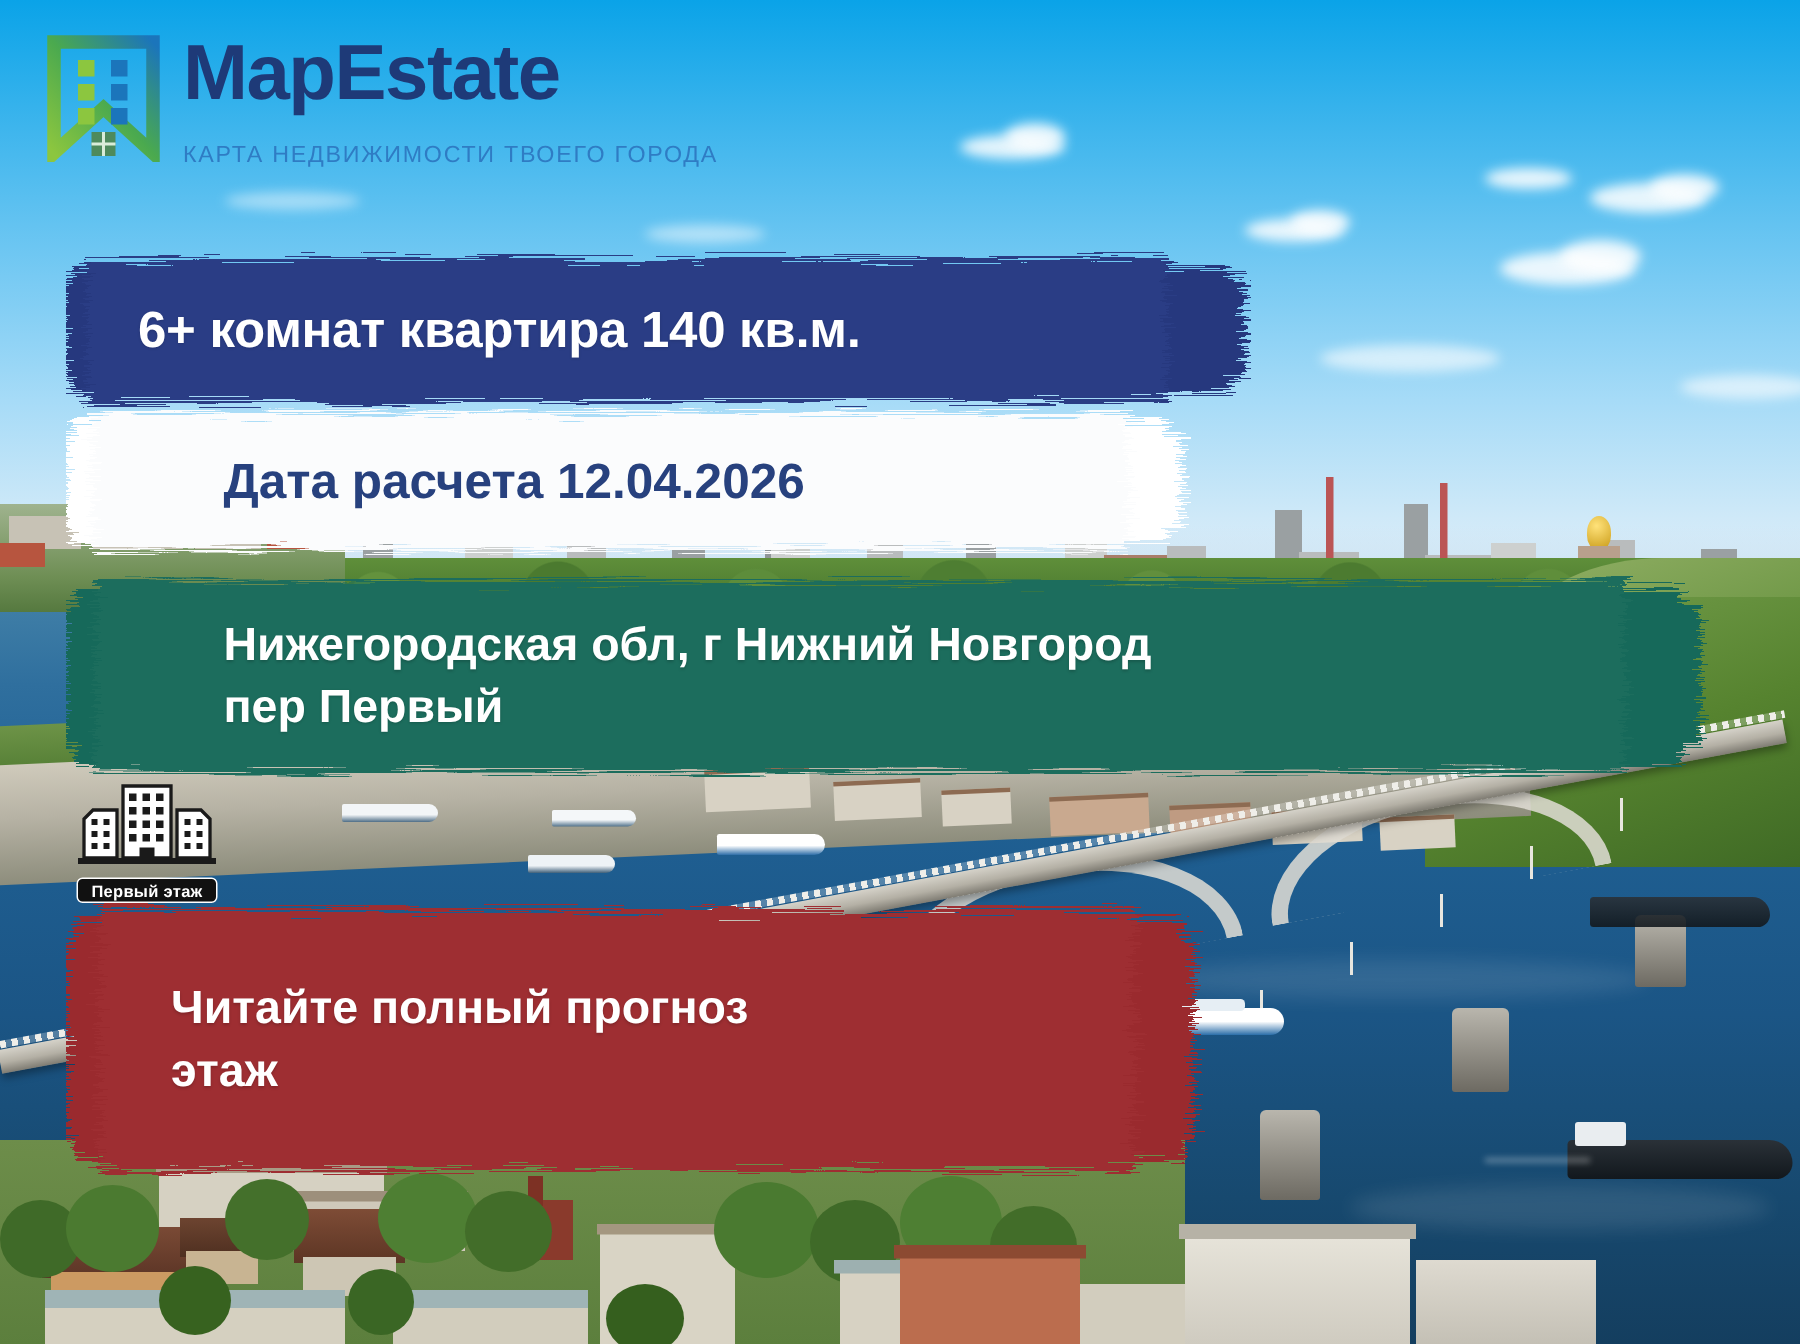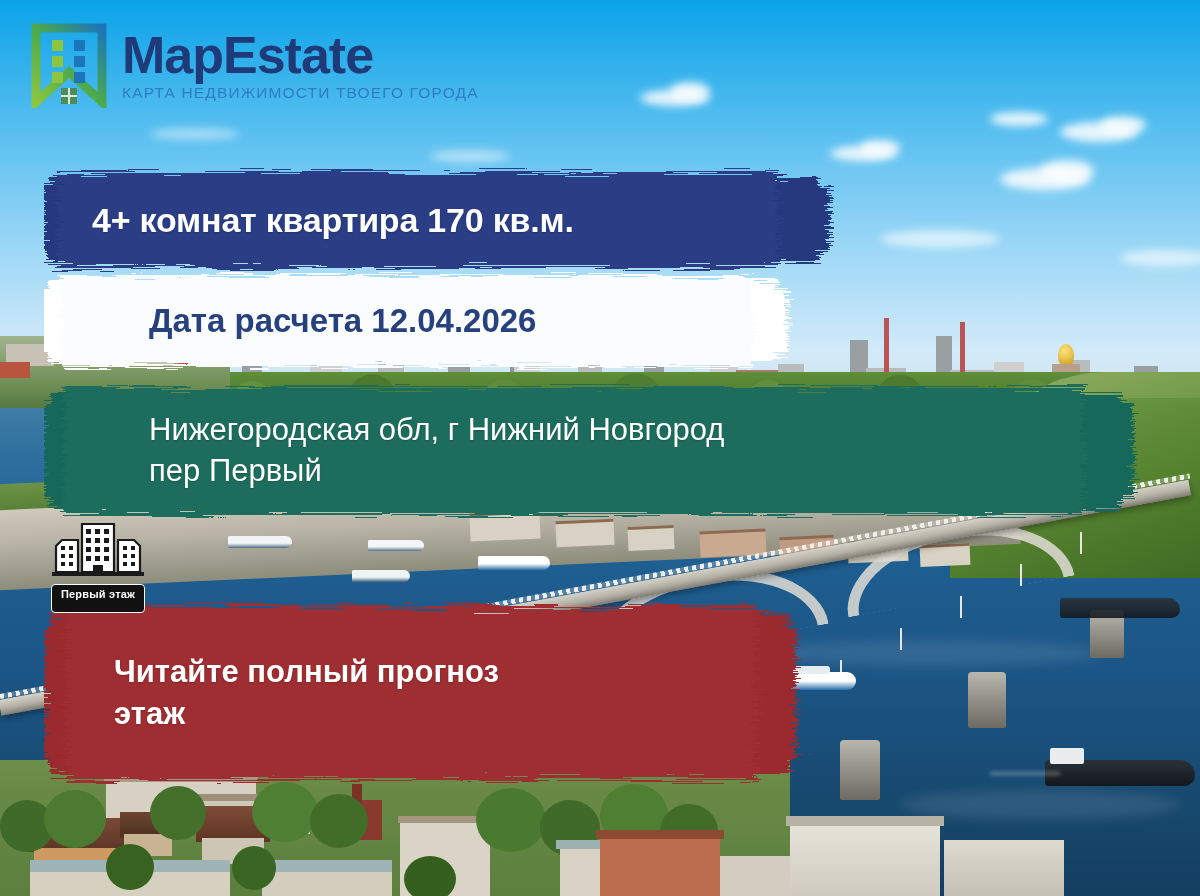--- a/index.html
+++ b/index.html
@@ -133,32 +133,32 @@
 
   
   .town { position:absolute; left:0; top:760px; width:790px; height:136px; overflow:hidden;
           background:linear-gradient(180deg,#6d8d4a 0%,#5c7f3d 100%); }
   .t-roof { position:absolute; }
   .t-tree { position:absolute; border-radius:50%; }
   .t-bld { position:absolute; background:#d9d5c6; }
 
   
   #logo {
-    position:absolute; left:30px; top:22px; display:flex; align-items:center; gap:14px;
+    position:absolute; left:30px; top:22px; display:flex; align-items:flex-start; gap:14px;
     z-index:20;
   }
   #logo .mark { width:78px; height:86px; flex:0 0 78px; }
   #logo .words { padding-top:2px; }
   .logo-title {
     font-size:52px; font-weight:bold; line-height:.98; letter-spacing:-1px;
     color:#1e3a78; white-space:nowrap;
   }
   .logo-sub {
     font-size:15.5px; letter-spacing:1.15px; color:#2f7cc4; font-weight:500;
-    white-space:nowrap; margin-top:4px;
+    white-space:nowrap; margin-top:20px;
   }
 
   
   .banner { position:absolute; z-index:15; display:flex; align-items:center; }
   .brush { position:absolute; inset:0; }
   .banner .txt { position:relative; z-index:2; }
 
   
   #banner-rooms { left:44px; top:168px; width:790px; height:104px; }
   #banner-rooms .txt {
@@ -166,38 +166,38 @@
     letter-spacing:-.2px; text-shadow:0 1px 2px rgba(0,0,0,.15);
   }
   
   #banner-date { left:44px; top:272px; width:750px; height:98px; }
   #banner-date .txt {
     padding-left:105px; color:#27417e; font-size:33px; font-weight:bold;
   }
   
   #banner-address { left:44px; top:384px; width:1096px; height:134px; }
   #banner-address .txt {
-    padding-left:105px; color:#ffffff; font-size:31px; font-weight:normal; line-height:1.32;
+    padding-left:105px; color:#ffffff; font-size:31px; font-weight:bold; line-height:1.32;
     text-shadow:0 1px 2px rgba(0,0,0,.18);
   }
   
   #banner-cta { left:44px; top:602px; width:760px; height:182px; }
   #banner-cta .txt {
     padding-left:70px; color:#ffffff; font-size:31px; font-weight:bold; line-height:1.36;
     text-shadow:0 1px 2px rgba(0,0,0,.18);
   }
 
   
   #watermark {
     position:absolute; left:42px; top:516px; width:112px; z-index:18;
     display:flex; flex-direction:column; align-items:center;
   }
   #watermark .wm-label {
     margin-top:2px; background:#111; color:#fff; font-size:11px; font-weight:bold;
-    padding:3px 9px 12px; border-radius:4px; border:1.5px solid #fff;
+    padding:3px 9px 0; border-radius:4px; border:1.5px solid #fff;
     white-space:nowrap; letter-spacing:.2px;
   }
 </style>
 </head>
 <body>
 
 <div id="photo">
   <div class="sky"></div>
 
   <div class="cloud" style="left:640px;top:90px;width:70px;height:16px;"></div>
@@ -416,21 +416,21 @@
         <feTurbulence type="fractalNoise" baseFrequency="0.012 0.9" numOctaves="3" seed="7" result="n"></feTurbulence>
         <feDisplacementMap in="SourceGraphic" in2="n" scale="22" xChannelSelector="R" yChannelSelector="G"></feDisplacementMap>
       </filter>
     </defs>
     <g filter="url(#fray1)">
       <rect x="4" y="10" width="770" height="84" fill="#28387e"></rect>
       <rect x="0" y="18" width="786" height="66" fill="#28387e"></rect>
       <rect x="14" y="4" width="720" height="96" fill="#2b3c85"></rect>
     </g>
   </svg>
-  <div class="txt">4+ комнат квартира 170 кв.м.</div>
+  <div class="txt">6+ комнат квартира 140 кв.м.</div>
 </div>
 
 <div class="banner" id="banner-date">
   <svg class="brush" viewBox="0 0 750 98" preserveAspectRatio="none">
     <defs>
       <filter id="fray2" x="-6%" y="-22%" width="118%" height="144%">
         <feTurbulence type="fractalNoise" baseFrequency="0.013 1.0" numOctaves="3" seed="21" result="n"></feTurbulence>
         <feDisplacementMap in="SourceGraphic" in2="n" scale="24" xChannelSelector="R" yChannelSelector="G"></feDisplacementMap>
       </filter>
     </defs>

